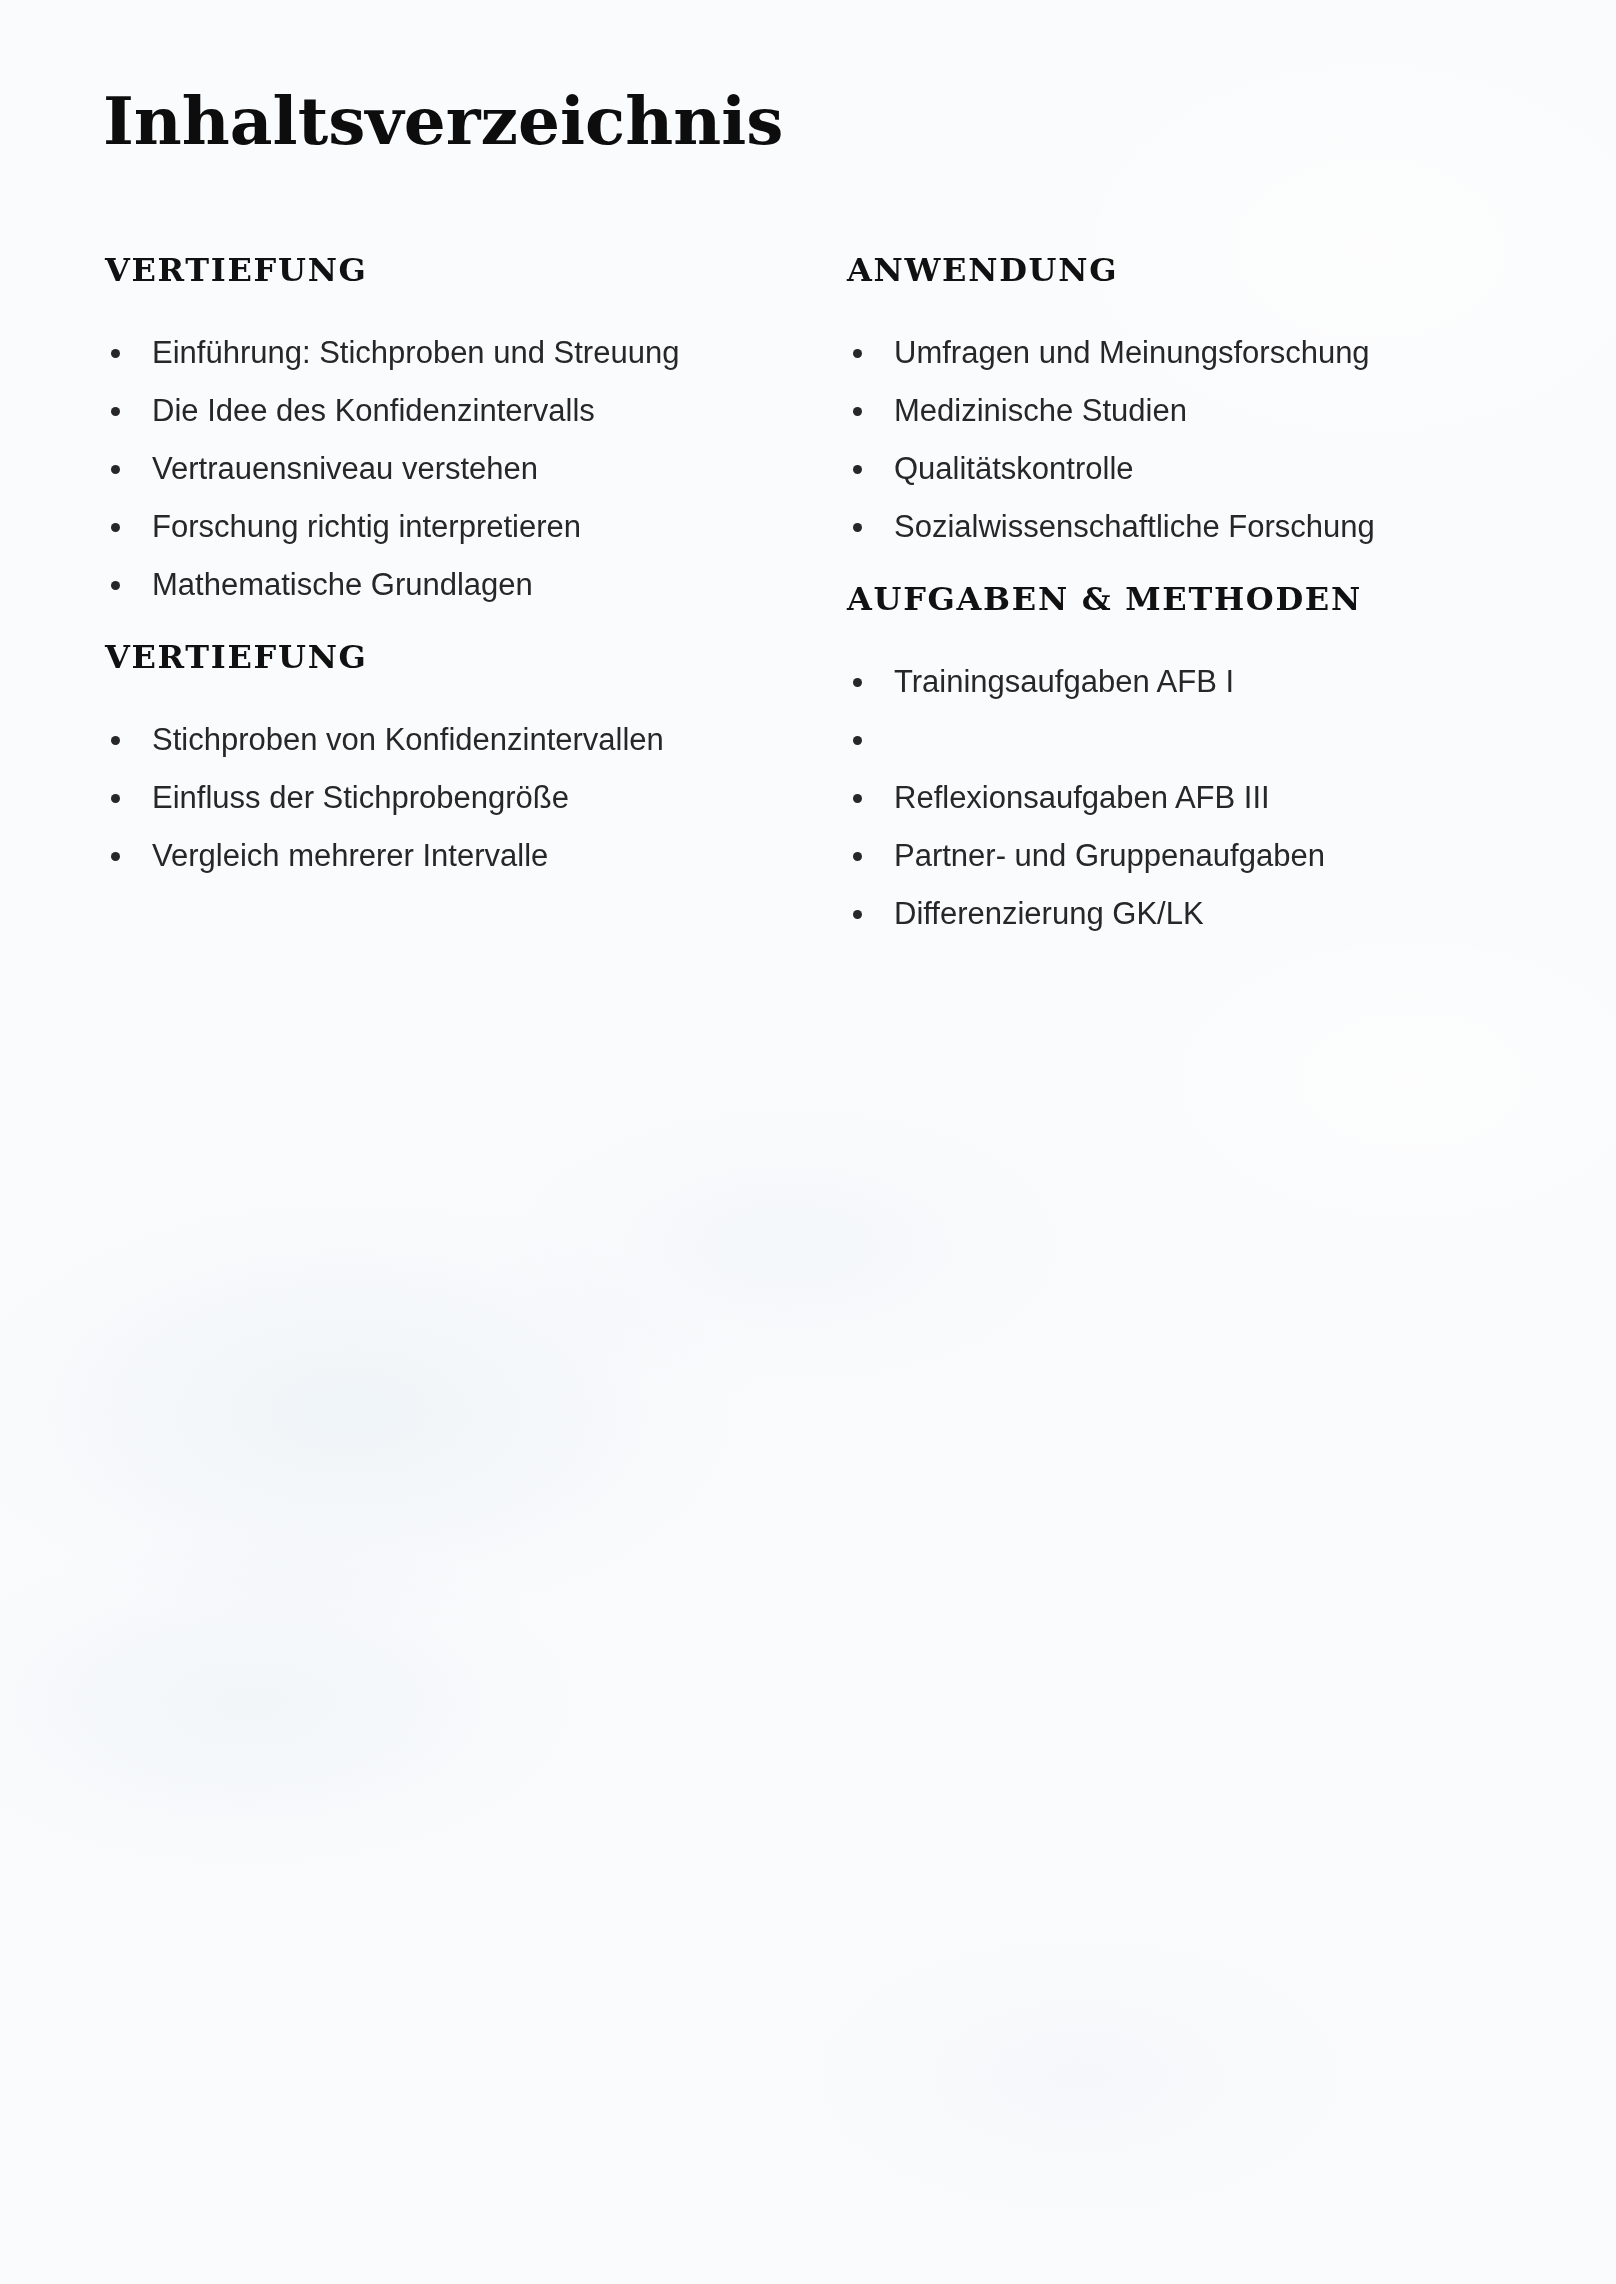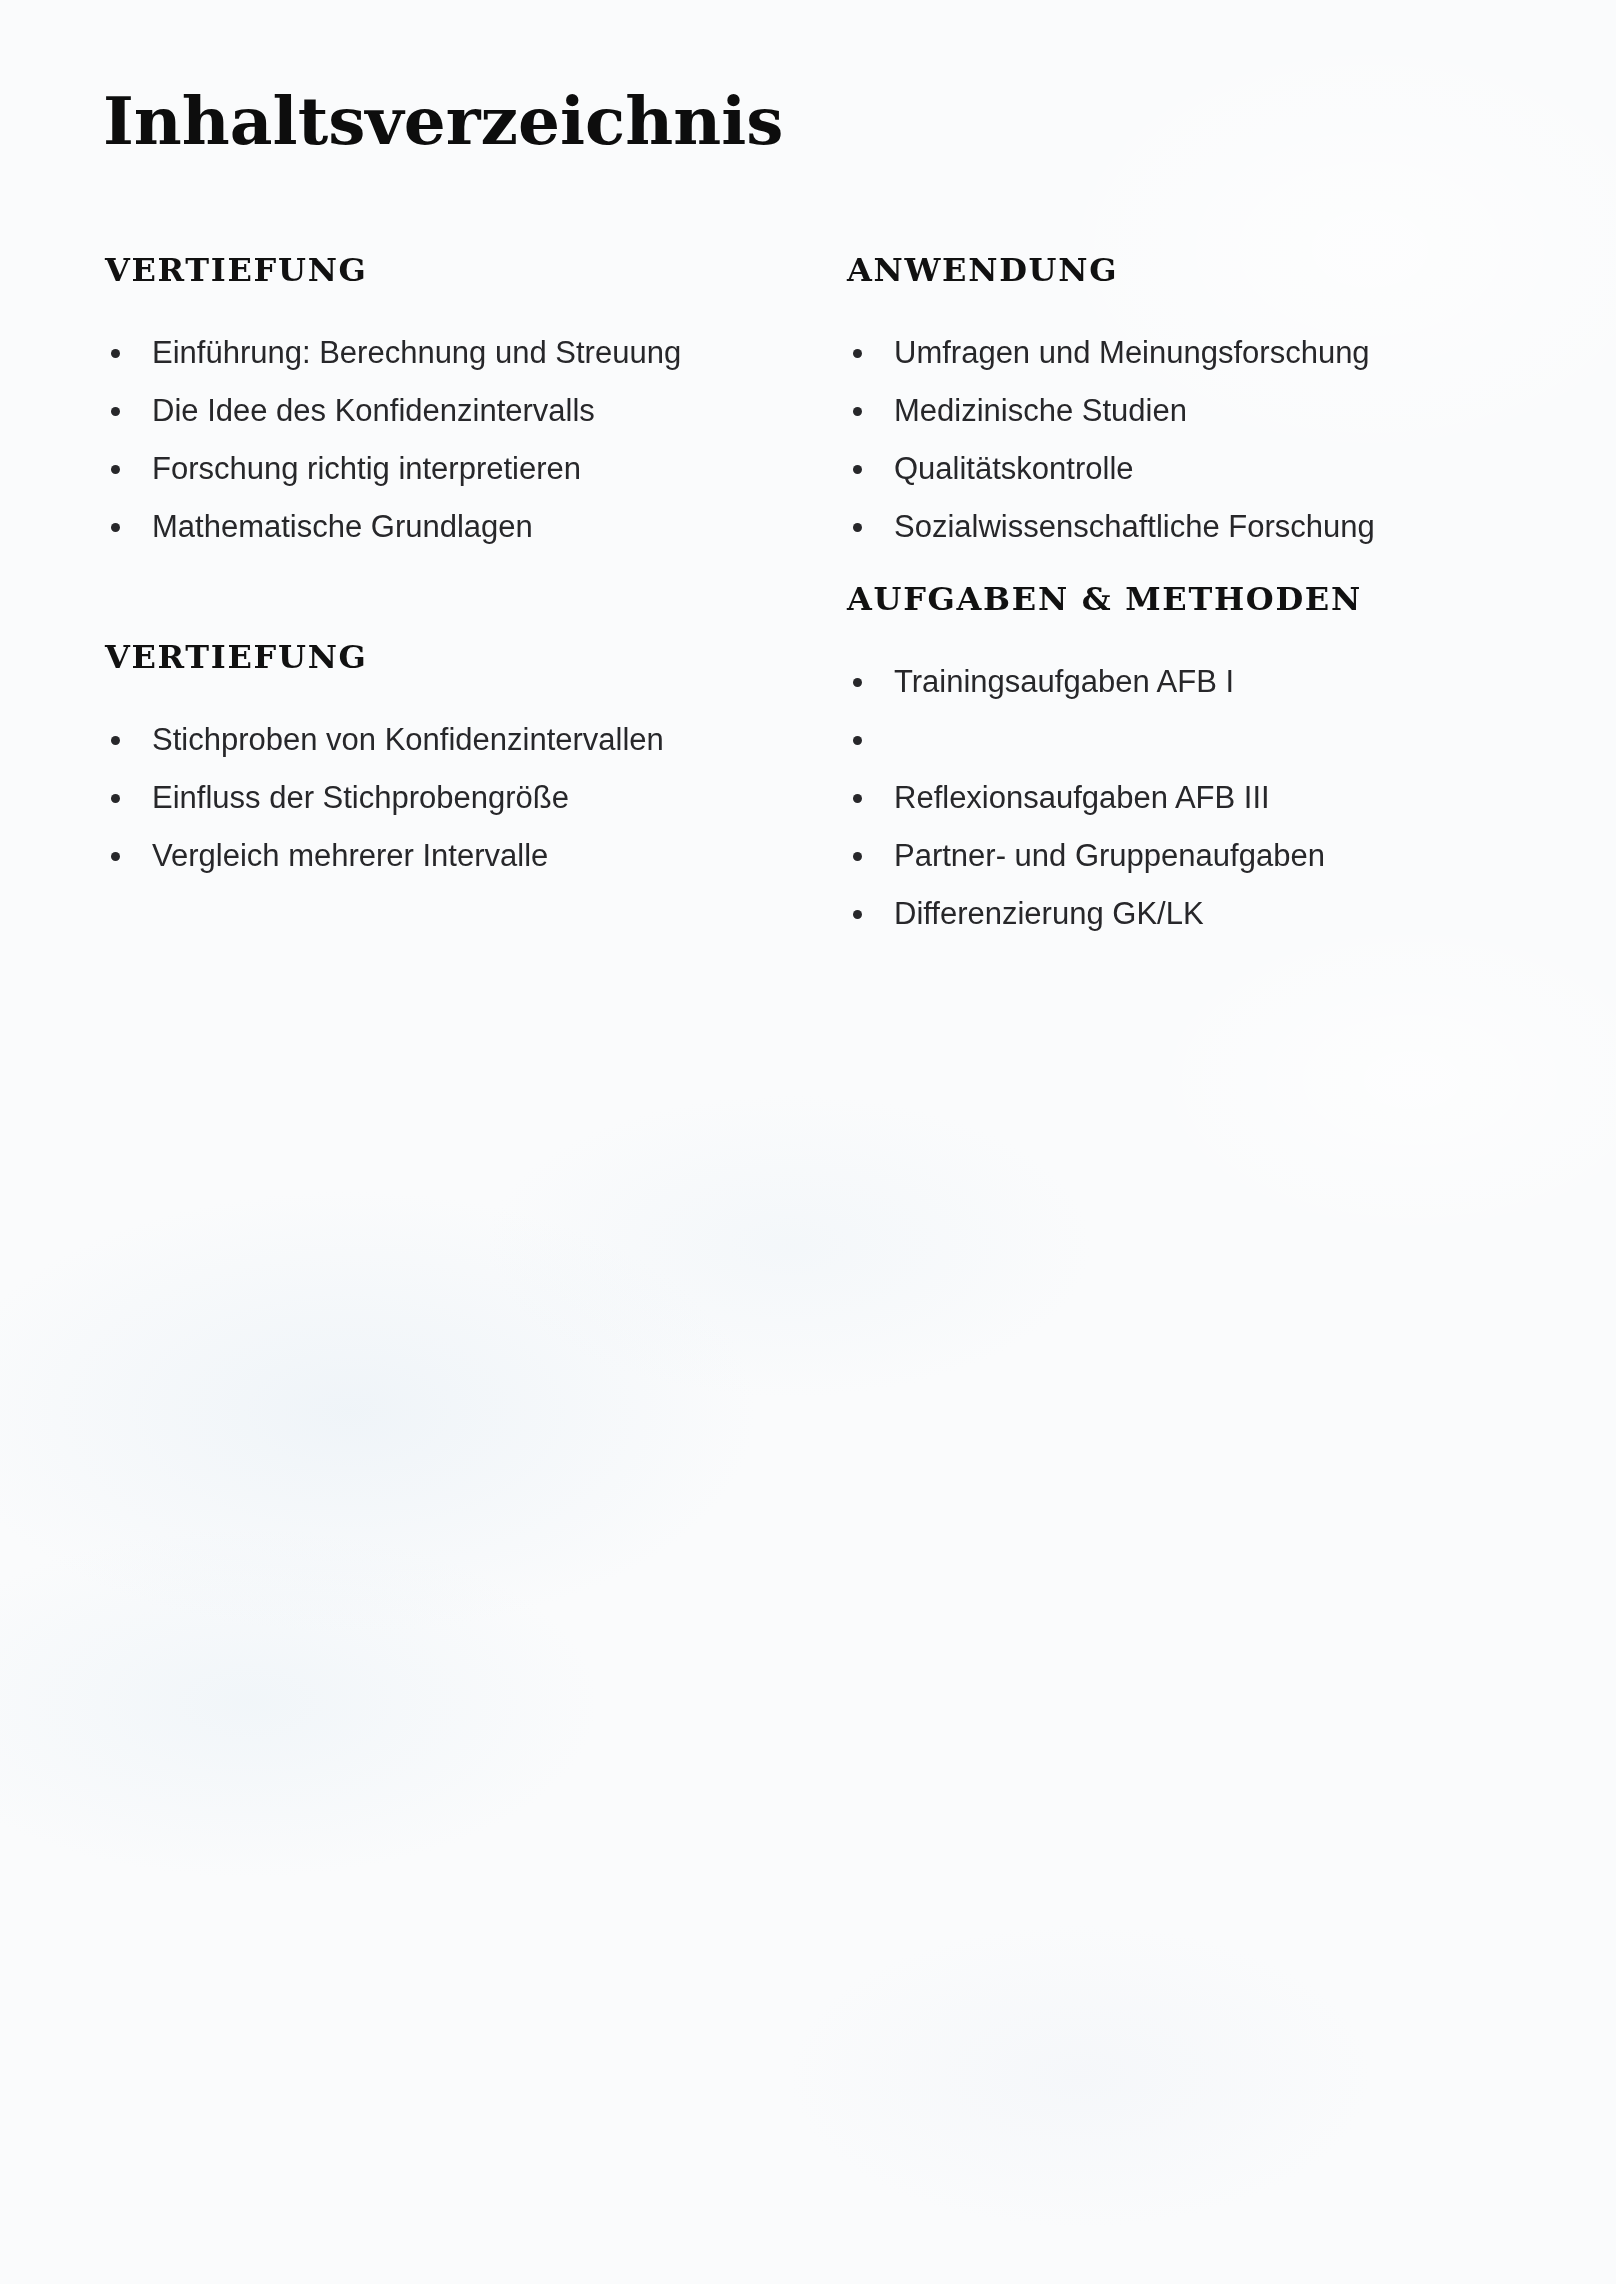--- a/index.html
+++ b/index.html
@@ -100,25 +100,29 @@
 
 <div class="page">
 
   <h1 class="title">Inhaltsverzeichnis</h1>
 
   <section class="section" id="sec-grundlagen">
     <h2 class="section-heading">VERTIEFUNG</h2>
     <ul class="item-list">
       <li class="item">
         <span class="bullet"></span>
-        <span class="item-label">Einführung: Berechnung und Streuung</span>
+        <span class="item-label">Einführung: Stichproben und Streuung</span>
       </li>
       <li class="item">
         <span class="bullet"></span>
         <span class="item-label">Die Idee des Konfidenzintervalls</span>
+      </li>
+      <li class="item">
+        <span class="bullet"></span>
+        <span class="item-label">Vertrauensniveau verstehen</span>
       </li>
       <li class="item">
         <span class="bullet"></span>
         <span class="item-label">Forschung richtig interpretieren</span>
       </li>
       <li class="item">
         <span class="bullet"></span>
         <span class="item-label">Mathematische Grundlagen</span>
       </li>
     </ul>

